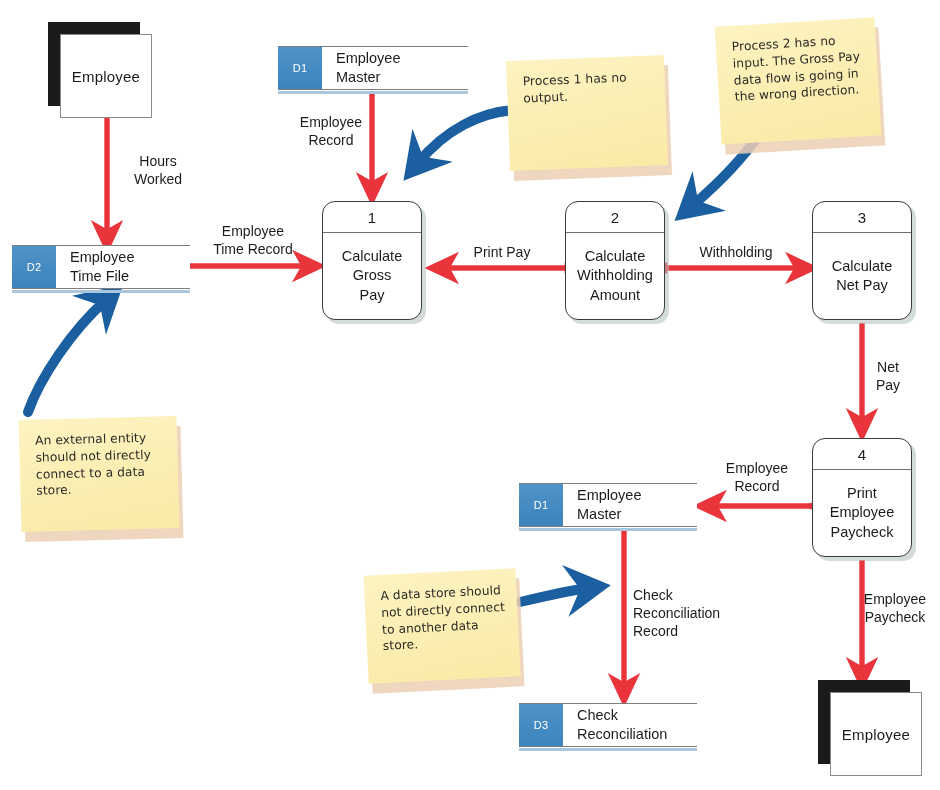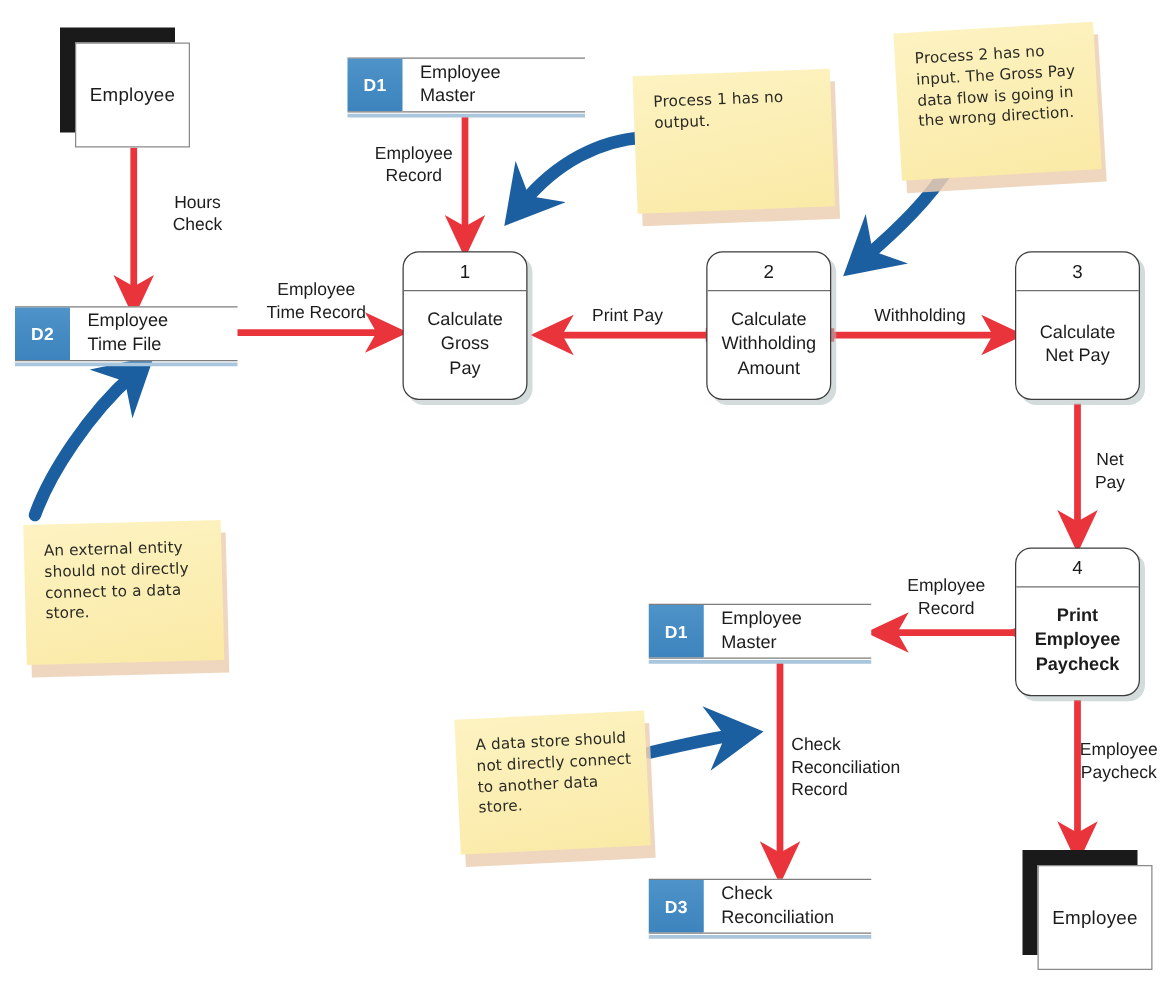--- a/index.html
+++ b/index.html
@@ -89,22 +89,22 @@
     position: absolute;
     left: 0; right: 0;
     bottom: -4px;
     height: 3px;
     background: #a9c6dd;
   }
   .store .sid {
     flex: 0 0 44px;
     background: linear-gradient(180deg,#4e94c9 0%, #3d83bd 100%);
     color: #ffffff;
-    font-size: 14px;
-    font-weight: bold;
+    font-size: 11px;
+    font-weight: normal;
     display: flex;
     align-items: center;
     justify-content: center;
     letter-spacing: 0.3px;
     border-bottom: 1px solid #7d7d7d;
   }
   .store .sname {
     flex: 1 1 auto;
     border-bottom: 1.2px solid #7d7d7d;
     display: flex;
@@ -239,21 +239,21 @@
 </div>
 
 <div class="process" style="left:812px; top:201px; width:100px; height:119px;">
   <div class="pnum">3</div>
   <div class="pname" style="white-space:pre-line;">Calculate
 Net Pay</div>
 </div>
 
 <div class="process" style="left:812px; top:438px; width:100px; height:119px;">
   <div class="pnum">4</div>
-  <div class="pname" style="white-space:pre-line;font-weight:bold;">Print
+  <div class="pname" style="white-space:pre-line;">Print
 Employee
 Paycheck</div>
 </div>
 
 <div class="store" style="left:278px; top:46px; width:190px; height:44px;">
   <div class="sid">D1</div>
   <div class="sname" style="white-space:pre-line;">Employee
 Master</div>
 </div>
 
@@ -269,21 +269,21 @@
 Master</div>
 </div>
 
 <div class="store" style="left:519px; top:703px; width:178px; height:44px;">
   <div class="sid">D3</div>
   <div class="sname" style="white-space:pre-line;">Check
 Reconciliation</div>
 </div>
 
 <div class="flabel ctr" style="left:112px; top:152px; width:92px;">Hours
-Check</div>
+Worked</div>
 
 <div class="flabel ctr" style="left:292px; top:113px; width:78px;">Employee
 Record</div>
 
 <div class="flabel ctr" style="left:193px; top:222px; width:120px;">Employee
 Time Record</div>
 
 <div class="flabel ctr" style="left:447px; top:243px; width:110px;">Print Pay</div>
 
 <div class="flabel ctr" style="left:680px; top:243px; width:112px;">Withholding</div>

